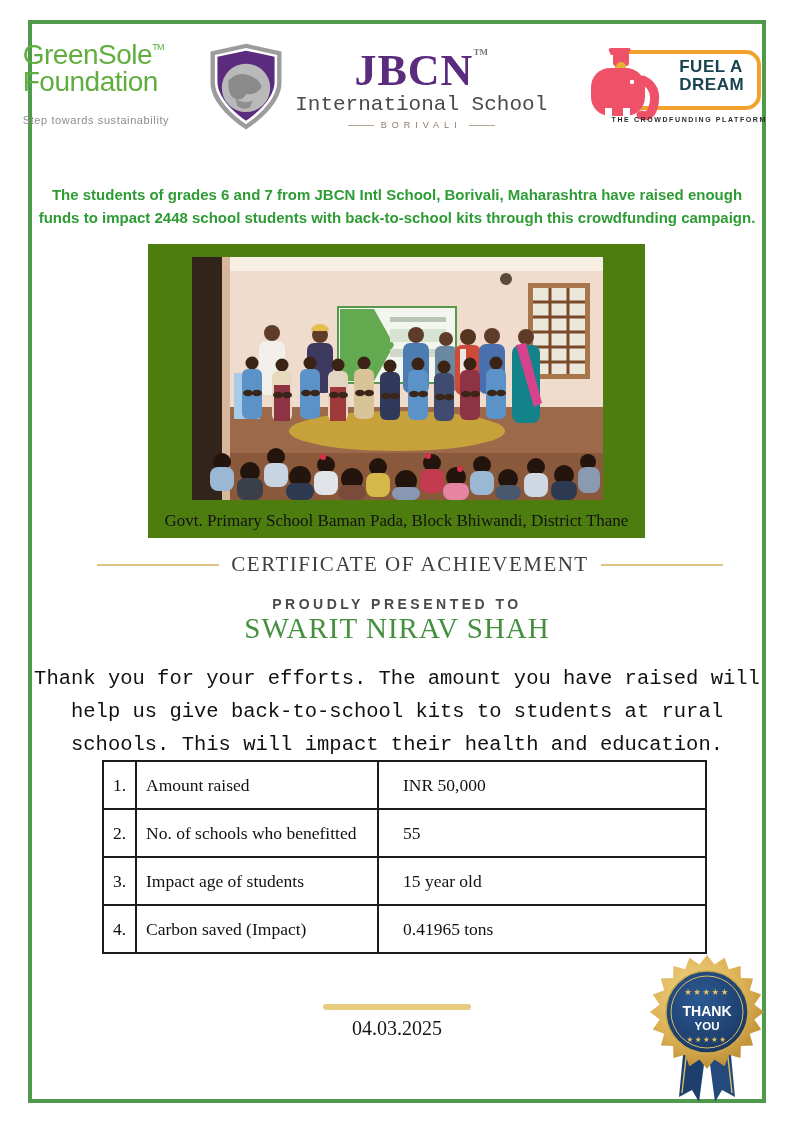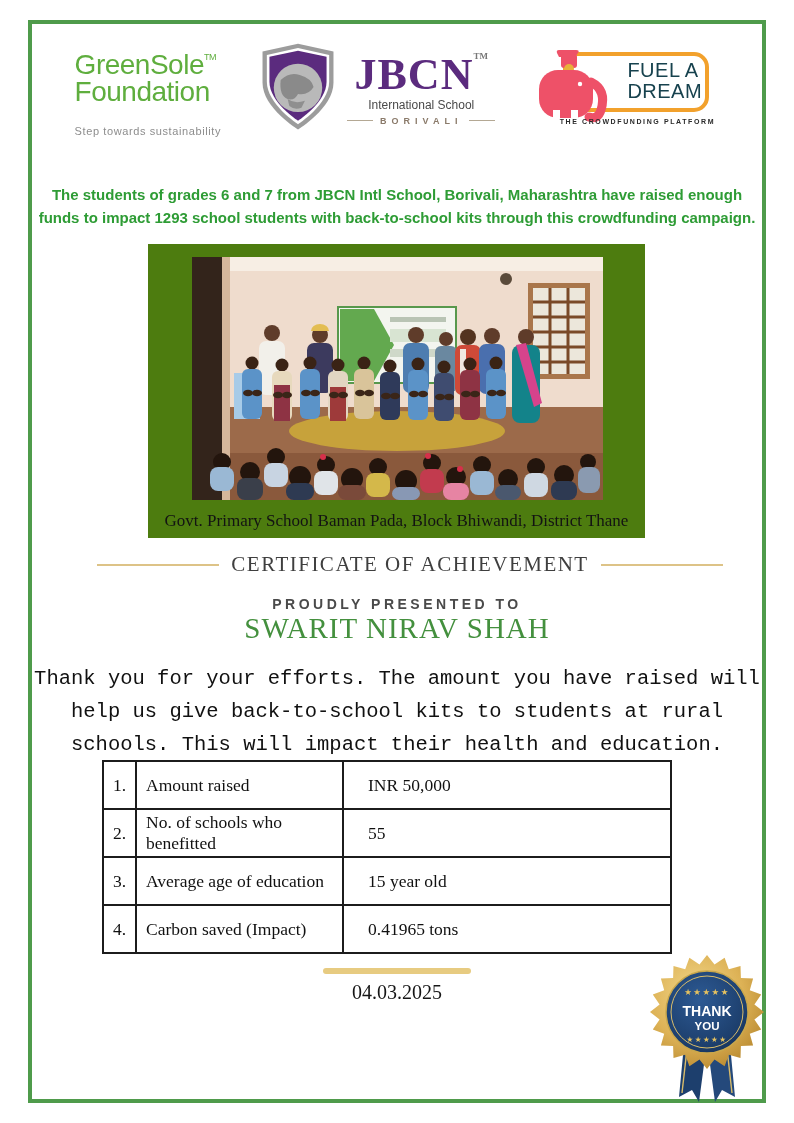--- a/index.html
+++ b/index.html
@@ -1,37 +1,37 @@
 <!DOCTYPE html>
 <html><head>
 <meta charset="utf-8">
 <style>
   html,body{margin:0;padding:0;background:#fff;}
   .page{position:relative;width:794px;height:1123px;margin:0 auto;background:#fff;overflow:hidden;
         font-family:"Liberation Serif",serif;}
   .frame{position:absolute;left:28px;top:20px;width:738px;height:1083px;border:4px solid #4f9b4b;box-sizing:border-box;pointer-events:none;}
 
   
-  .logos{position:absolute;top:42px;left:0;width:100%;display:flex;justify-content:center;align-items:flex-end;gap:38px;}
+  .logos{position:absolute;top:42px;left:0;width:100%;display:flex;justify-content:center;align-items:flex-start;gap:38px;}
   .gs{font-family:"Liberation Sans",sans-serif;color:#5fae3e;line-height:.95;text-align:left;}
   .gs .l1,.gs .l2{font-size:28px;font-weight:500;letter-spacing:-.5px;}
   .gs sup{font-size:9px;vertical-align:14px;color:#5fae3e;}
   .gs .tag{font-size:11px;color:#8d8d8d;letter-spacing:.6px;margin-top:20px;font-weight:400;}
   .jbcn{display:flex;align-items:center;gap:10px;}
   .jbcn-txt{text-align:center;}
   .jbcn-name{font-family:"Liberation Serif",serif;font-weight:700;font-size:44px;line-height:.9;color:#5b2b7e;letter-spacing:1px;}
   .jbcn-name sup{font-size:9px;vertical-align:30px;color:#777;letter-spacing:0;}
-  .jbcn-sub{font-family:Liberation Sans, sans-serif;font-size:12px;color:#4a4a4a;margin-top:3px;}
-  .jbcn-loc{display:flex;align-items:center;justify-content:center;gap:7px;margin-top:4px;font-weight:bold;}
+  .jbcn-sub{font-family:Liberation Mono, monospace;font-size:21px;color:#4a4a4a;margin-top:3px;}
+  .jbcn-loc{display:flex;align-items:center;justify-content:center;gap:7px;margin-top:4px;}
   .jbcn-loc .dash{width:26px;height:1px;background:#b4a894;}
   .jbcn-loc .city{font-family:"Liberation Sans",sans-serif;font-size:9px;letter-spacing:5px;color:#8a7a6a;}
   .fad{position:relative;width:186px;height:92px;}
   .fad-frame{position:absolute;left:30px;top:8px;width:146px;height:60px;border:4px solid #f2a12c;border-radius:15px;box-sizing:border-box;}
   .fad-el{position:absolute;left:0;top:0;}
-  .fad-txt{position:absolute;left:94px;top:16px;font-family:"Liberation Sans",sans-serif;font-weight:400;color:#17424e;font-size:20px;line-height:1.05;letter-spacing:.5px;}
+  .fad-txt{position:absolute;left:94px;top:16px;font-family:"Liberation Sans",sans-serif;font-weight:700;color:#17424e;font-size:17px;line-height:1.05;letter-spacing:.5px;}
   .fad-tag{position:absolute;left:24px;top:74px;width:160px;font-family:"Liberation Sans",sans-serif;font-size:7px;font-weight:700;letter-spacing:1.6px;color:#2a2a2a;text-align:center;}
 
   
   .statement{position:absolute;top:183px;left:32px;right:32px;text-align:center;
              font-family:"Liberation Sans",sans-serif;font-weight:700;font-size:15px;line-height:1.55;color:#2e9c35;}
   .statement .inner{display:inline-block;max-width:726px;}
 
   
   .mint{position:absolute;left:148px;top:244px;width:497px;height:294px;background:#4d7c0f;}
   .photo{position:absolute;left:44px;top:13px;width:411px;height:243px;background:#e8d4c4;}
@@ -45,25 +45,25 @@
   .presented{position:absolute;top:596px;left:0;width:100%;text-align:center;
              font-family:"Liberation Sans",sans-serif;font-size:14px;font-weight:600;letter-spacing:3.5px;color:#4a4a4a;}
   .name{position:absolute;top:612px;left:0;width:100%;text-align:center;font-size:29px;color:#44903e;letter-spacing:1px;}
   .message{position:absolute;top:662px;left:30px;right:30px;text-align:center;font-size:20.5px;line-height:1.62;color:#111;}
   .message .inner{display:inline-block;max-width:730px;font-family:Liberation Mono, monospace;}
 
   
   .impact{position:absolute;left:102px;top:760px;border-collapse:collapse;font-size:17.5px;color:#111;}
   .impact td{border:2px solid #1c1c1c;height:48px;box-sizing:border-box;vertical-align:middle;background:#fff;}
   .impact .c-no{width:33px;text-align:center;}
-  .impact .c-label{width:207px;padding-left:9px;}
+  .impact .c-label{width:242px;padding-left:9px;}
   .impact .c-value{width:328px;padding-left:24px;}
 
   
-  .date-block{position:absolute;top:968px;left:0;width:100%;text-align:center;}
+  .date-block{position:absolute;top:1004px;left:0;width:100%;text-align:center;}
   .date-rule{width:148px;height:6px;border-radius:3px;background:#e7cb81;margin:0 auto 7px;}
   .date-text{font-size:20px;color:#161616;}
 
   
   .badge{position:absolute;left:646px;top:950px;width:122px;height:158px;}
 </style>
 </head>
 <body>
 
 <div class="page">
@@ -115,21 +115,21 @@
       </span>
       <div class="fad-txt">
         <div>FUEL A</div>
         <div>DREAM</div>
       </div>
       <div class="fad-tag">THE CROWDFUNDING PLATFORM</div>
     </div>
   </div>
 
   <div class="statement">
-    <span class="inner">The students of grades 6 and 7 from JBCN Intl School, Borivali, Maharashtra have raised enough funds to impact 1293 school students with back-to-school kits through this crowdfunding campaign.</span>
+    <span class="inner">The students of grades 6 and 7 from JBCN Intl School, Borivali, Maharashtra have raised enough funds to impact 2448 school students with back-to-school kits through this crowdfunding campaign.</span>
   </div>
 
   <div class="mint">
     <div class="photo">
       <svg viewBox="0 0 411 243" preserveAspectRatio="none">
         <rect width="411" height="243" fill="#efdccd"></rect>
         <rect width="411" height="14" fill="#f7eee4"></rect>
         <rect y="150" width="411" height="93" fill="#9c6a4a"></rect>
         <rect y="196" width="411" height="47" fill="#8a593c"></rect>
         <rect x="0" y="0" width="30" height="243" fill="#33241b"></rect>
@@ -279,21 +279,21 @@
         <td class="c-label">Amount raised</td>
         <td class="c-value">INR 50,000</td>
       </tr>
       <tr>
         <td class="c-no">2.</td>
         <td class="c-label">No. of schools who benefitted</td>
         <td class="c-value">55</td>
       </tr>
       <tr>
         <td class="c-no">3.</td>
-        <td class="c-label">Average age of education</td>
+        <td class="c-label">Impact age of students</td>
         <td class="c-value">15 year old</td>
       </tr>
       <tr>
         <td class="c-no">4.</td>
         <td class="c-label">Carbon saved (Impact)</td>
         <td class="c-value">0.41965 tons</td>
       </tr>
     </tbody>
   </table>
 

